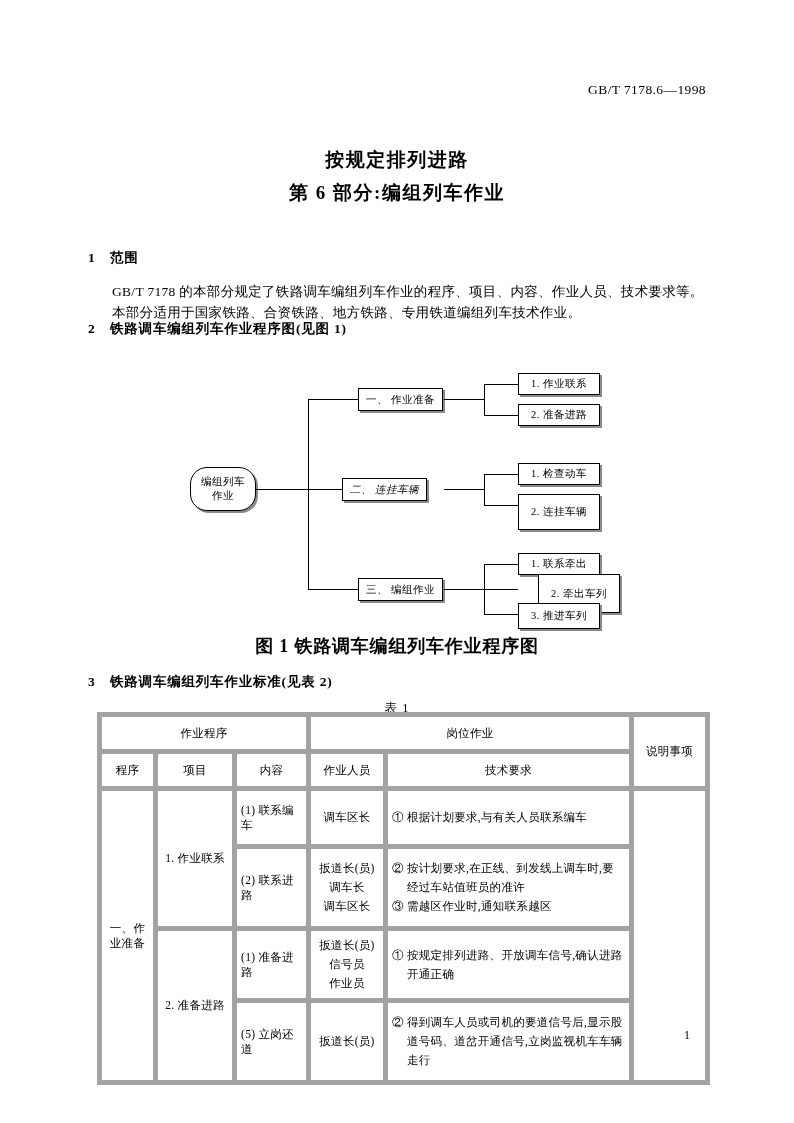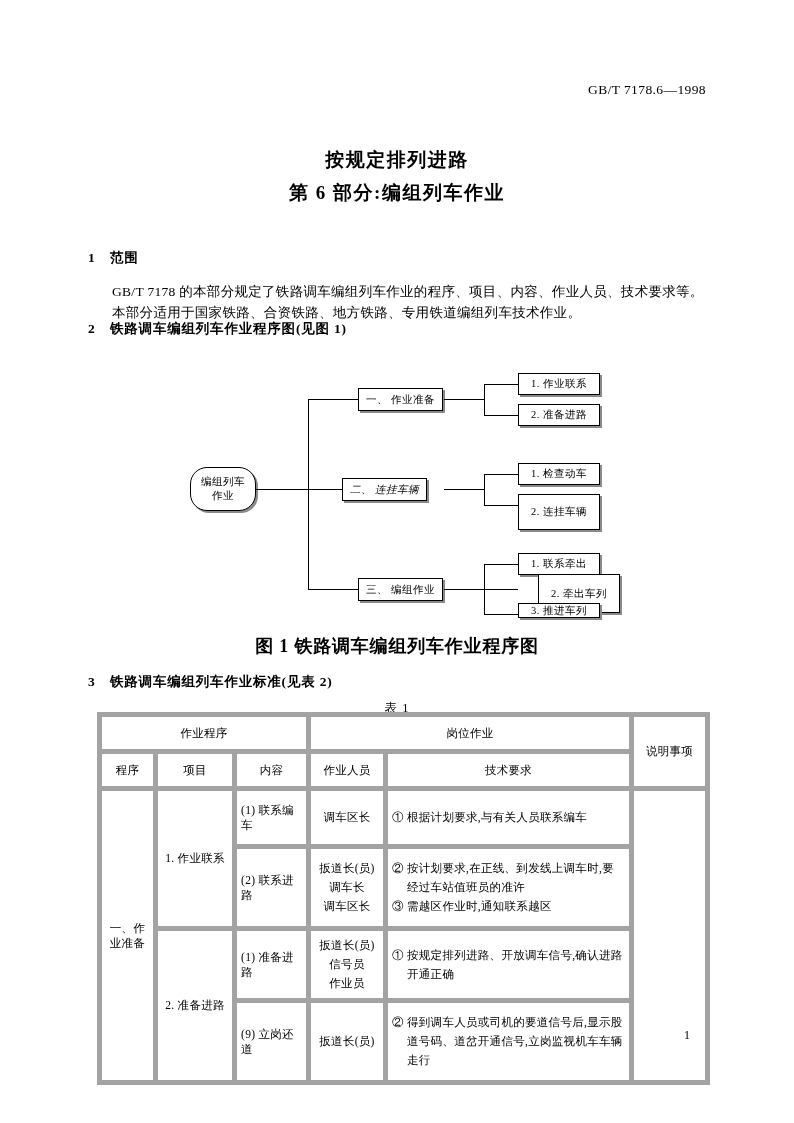--- a/index.html
+++ b/index.html
@@ -215,21 +215,21 @@
 
     <div class="fline h" style="left:308px; top:589px; width:50px;"></div>
     <div class="fbox" style="left:358px; top:578px; width:85px; height:23px;">三、 编组作业</div>
     <div class="fline h" style="left:444px; top:589px; width:40px;"></div>
     <div class="fline v" style="left:484px; top:564px; height:50px;"></div>
     <div class="fline h" style="left:484px; top:564px; width:34px;"></div>
     <div class="fline h" style="left:484px; top:589px; width:34px;"></div>
     <div class="fline h" style="left:484px; top:614px; width:34px;"></div>
     <div class="fbox" style="left:518px; top:553px; width:82px; height:22px;">1. 联系牵出</div>
     <div class="fbox" style="left:518px; top:574px; width:82px; height:39px;margin-left:20px;">2. 牵出车列</div>
-    <div class="fbox" style="left:518px; top:603px; width:82px; height:15px;">3. 推进车列</div>
+    <div class="fbox" style="left:518px; top:603px; width:82px; height:26px;">3. 推进车列</div>
   </div>
 
   <div class="fig-caption" style="top:634px;">图 1  铁路调车编组列车作业程序图</div>
 
   <div class="clause" style="top:673px;">
     <span class="num">3</span><span>铁路调车编组列车作业标准(见表 2)</span>
   </div>
 
   <div class="tbl-caption" style="top:700px;">表 1</div>
 
@@ -289,21 +289,21 @@
           <span class="staff-line">扳道长(员)</span>
           <span class="staff-line">信号员</span>
           <span class="staff-line">作业员</span>
         </td>
         <td class="c-left">
           <span class="req-line">① 按规定排列进路、开放调车信号,确认进路开通正确</span>
         </td>
       </tr>
 
       <tr style="height: 82px;">
-        <td class="c-left">(9) 立岗还道</td>
+        <td class="c-left">(5) 立岗还道</td>
         <td class="c-center">
           <span class="staff-line">扳道长(员)</span>
         </td>
         <td class="c-left">
           <span class="req-line">② 得到调车人员或司机的要道信号后,显示股道号码、道岔开通信号,立岗监视机车车辆走行</span>
         </td>
       </tr>
     </tbody>
   </table>
 

